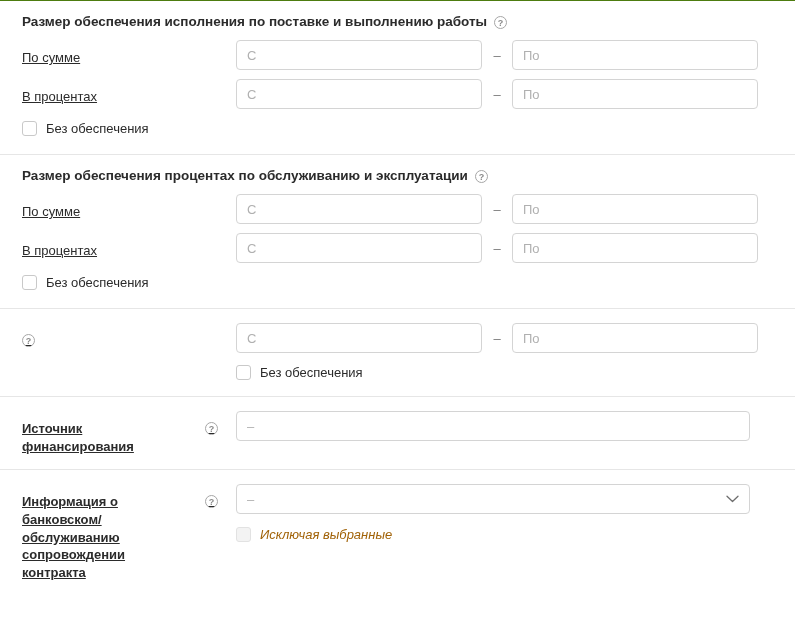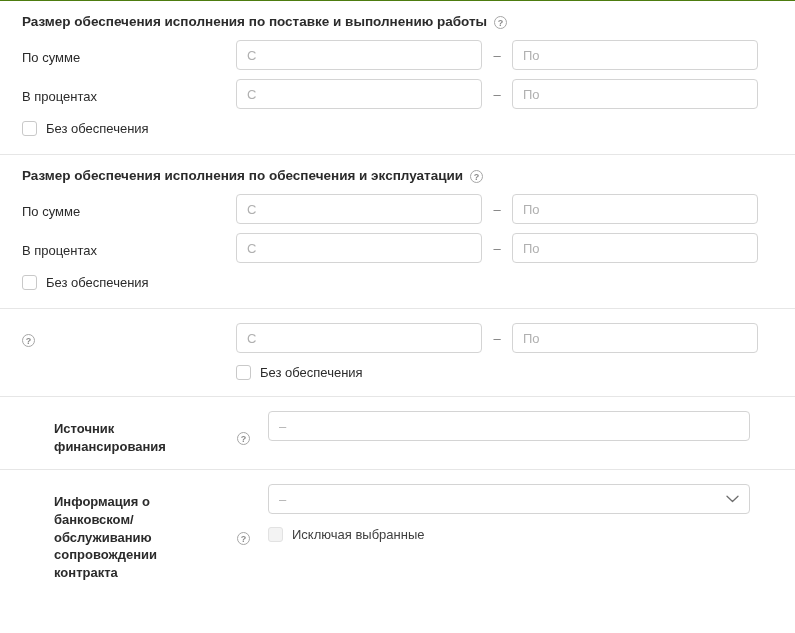--- a/index.html
+++ b/index.html
@@ -52,23 +52,24 @@
   }
 
   .row-label {
     width: 214px;
     flex: 0 0 214px;
     font-size: 13px;
     color: #2b2b2b;
     padding-top: 9px;
     line-height: 1.35;
     display: flex;
-    align-items: center;
+    align-items: flex-start;
     gap: 6px;
     box-sizing: border-box;
+    text-decoration: underline;
   }
   .row-label.bold {
     font-weight: bold;
   }
   .row-label .lbl-text { display: inline-block; }
 
   .row-fields {
     flex: 1 1 auto;
     display: flex;
     align-items: center;
@@ -148,21 +149,22 @@
   }
   .chk-box.disabled {
     border-color: #e2e2e2;
     background: #f3f3f3;
   }
   .chk-label {
     font-size: 13px;
     color: #2b2b2b;
   }
   .chk-label.disabled {
-    color: #404040;
+    color: #a16207;
+    font-style: italic;
   }
 
   
   .help {
     width: 13px;
     height: 13px;
     flex: 0 0 13px;
     border: 1px solid #a6a6a6;
     border-radius: 50%;
     color: #8a8a8a;
@@ -176,21 +178,20 @@
   }
   .group-title .help { margin-top: 1px; }
 
   .spacer-sm { height: 9px; }
   .spacer-xs { height: 4px; }
   .pad-b { padding-bottom: 11px; }
   .pad-b-lg { padding-bottom: 14px; }
 
   .label-help-right {
     justify-content: flex-start;
-    margin-left: 32px;
   }
   .label-help-right .help { margin-left: auto; margin-right: 18px; }
 </style>
 </head>
 <body>
 
 <div class="page">
 
   <div class="section first pad-b">
     <div class="group-title">
@@ -229,21 +230,21 @@
     <div class="spacer-xs"></div>
 
     <div class="chk-line">
       <span class="chk-box"></span>
       <span class="chk-label">Без обеспечения</span>
     </div>
   </div>
 
   <div class="section pad-b">
     <div class="group-title">
-      <span>Размер обеспечения исполнения по обеспечения и эксплуатации</span>
+      <span>Размер обеспечения процентах по обслуживанию и эксплуатации</span>
       <span class="help">?</span>
     </div>
 
     <div class="row">
       <div class="row-label">
         <span class="lbl-text">По сумме</span>
       </div>
       <div class="row-fields">
         <div class="range-line" style="width:100%">
           <input class="inp range" type="text" placeholder="С" style="">

